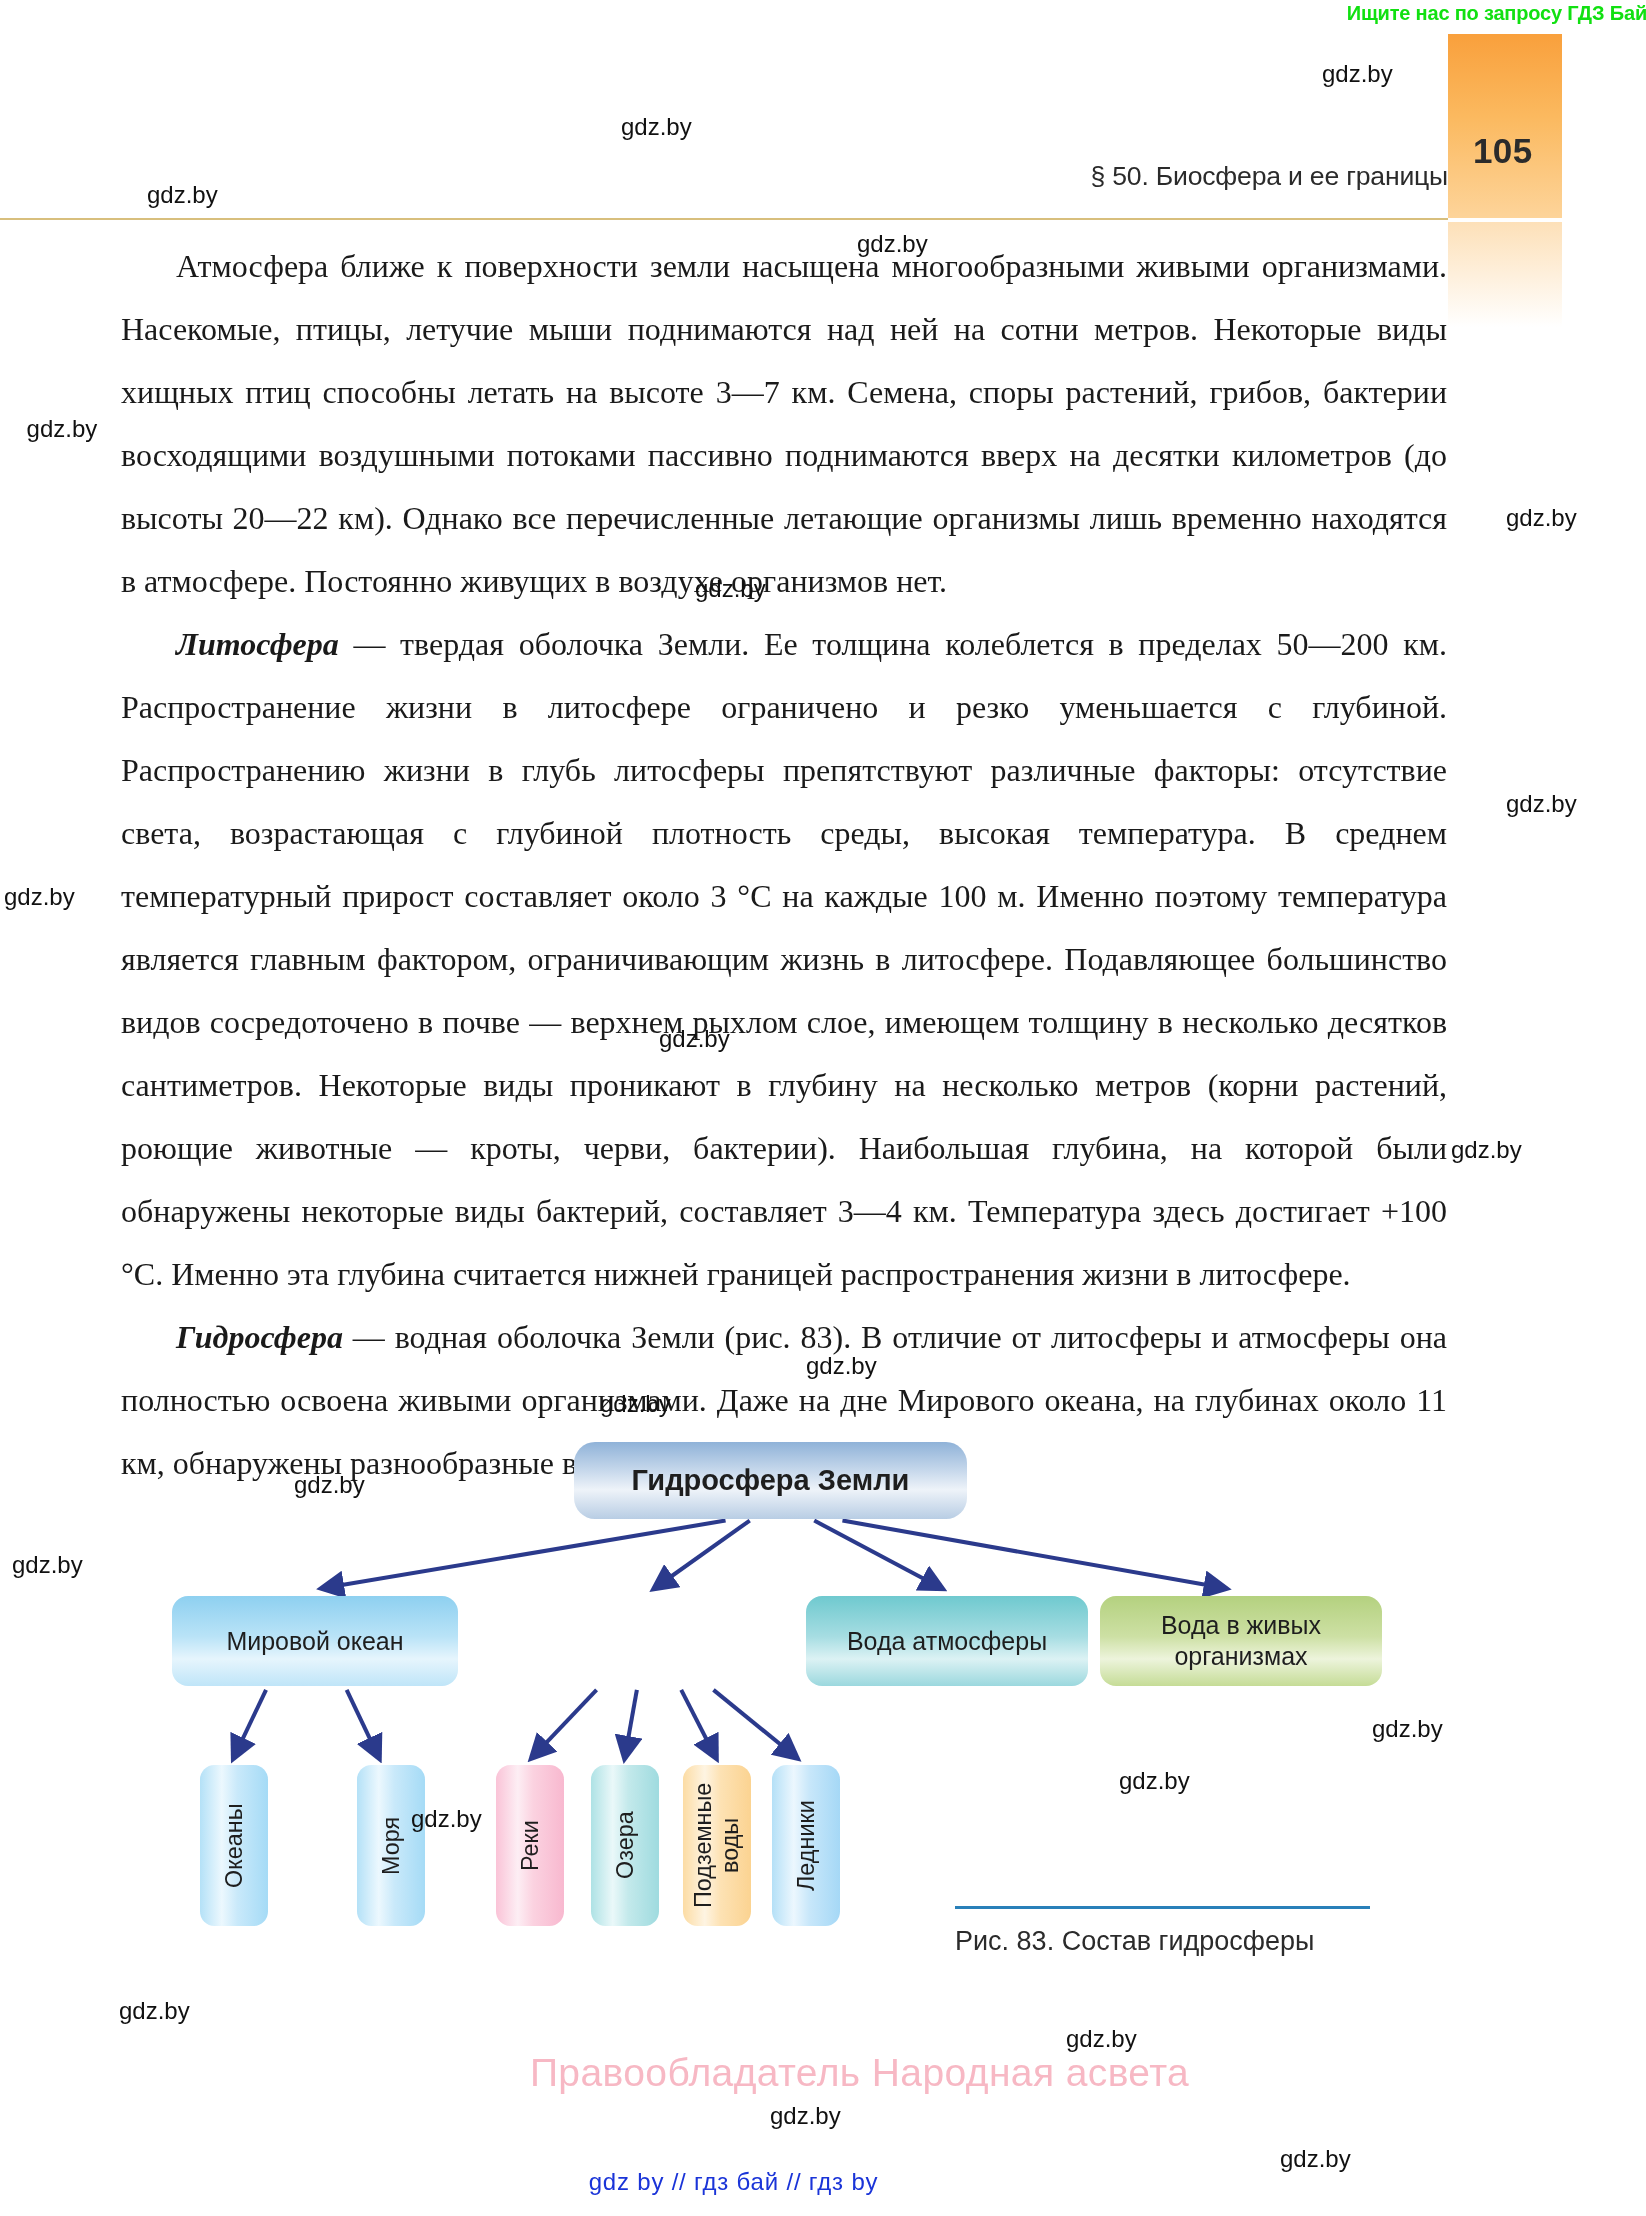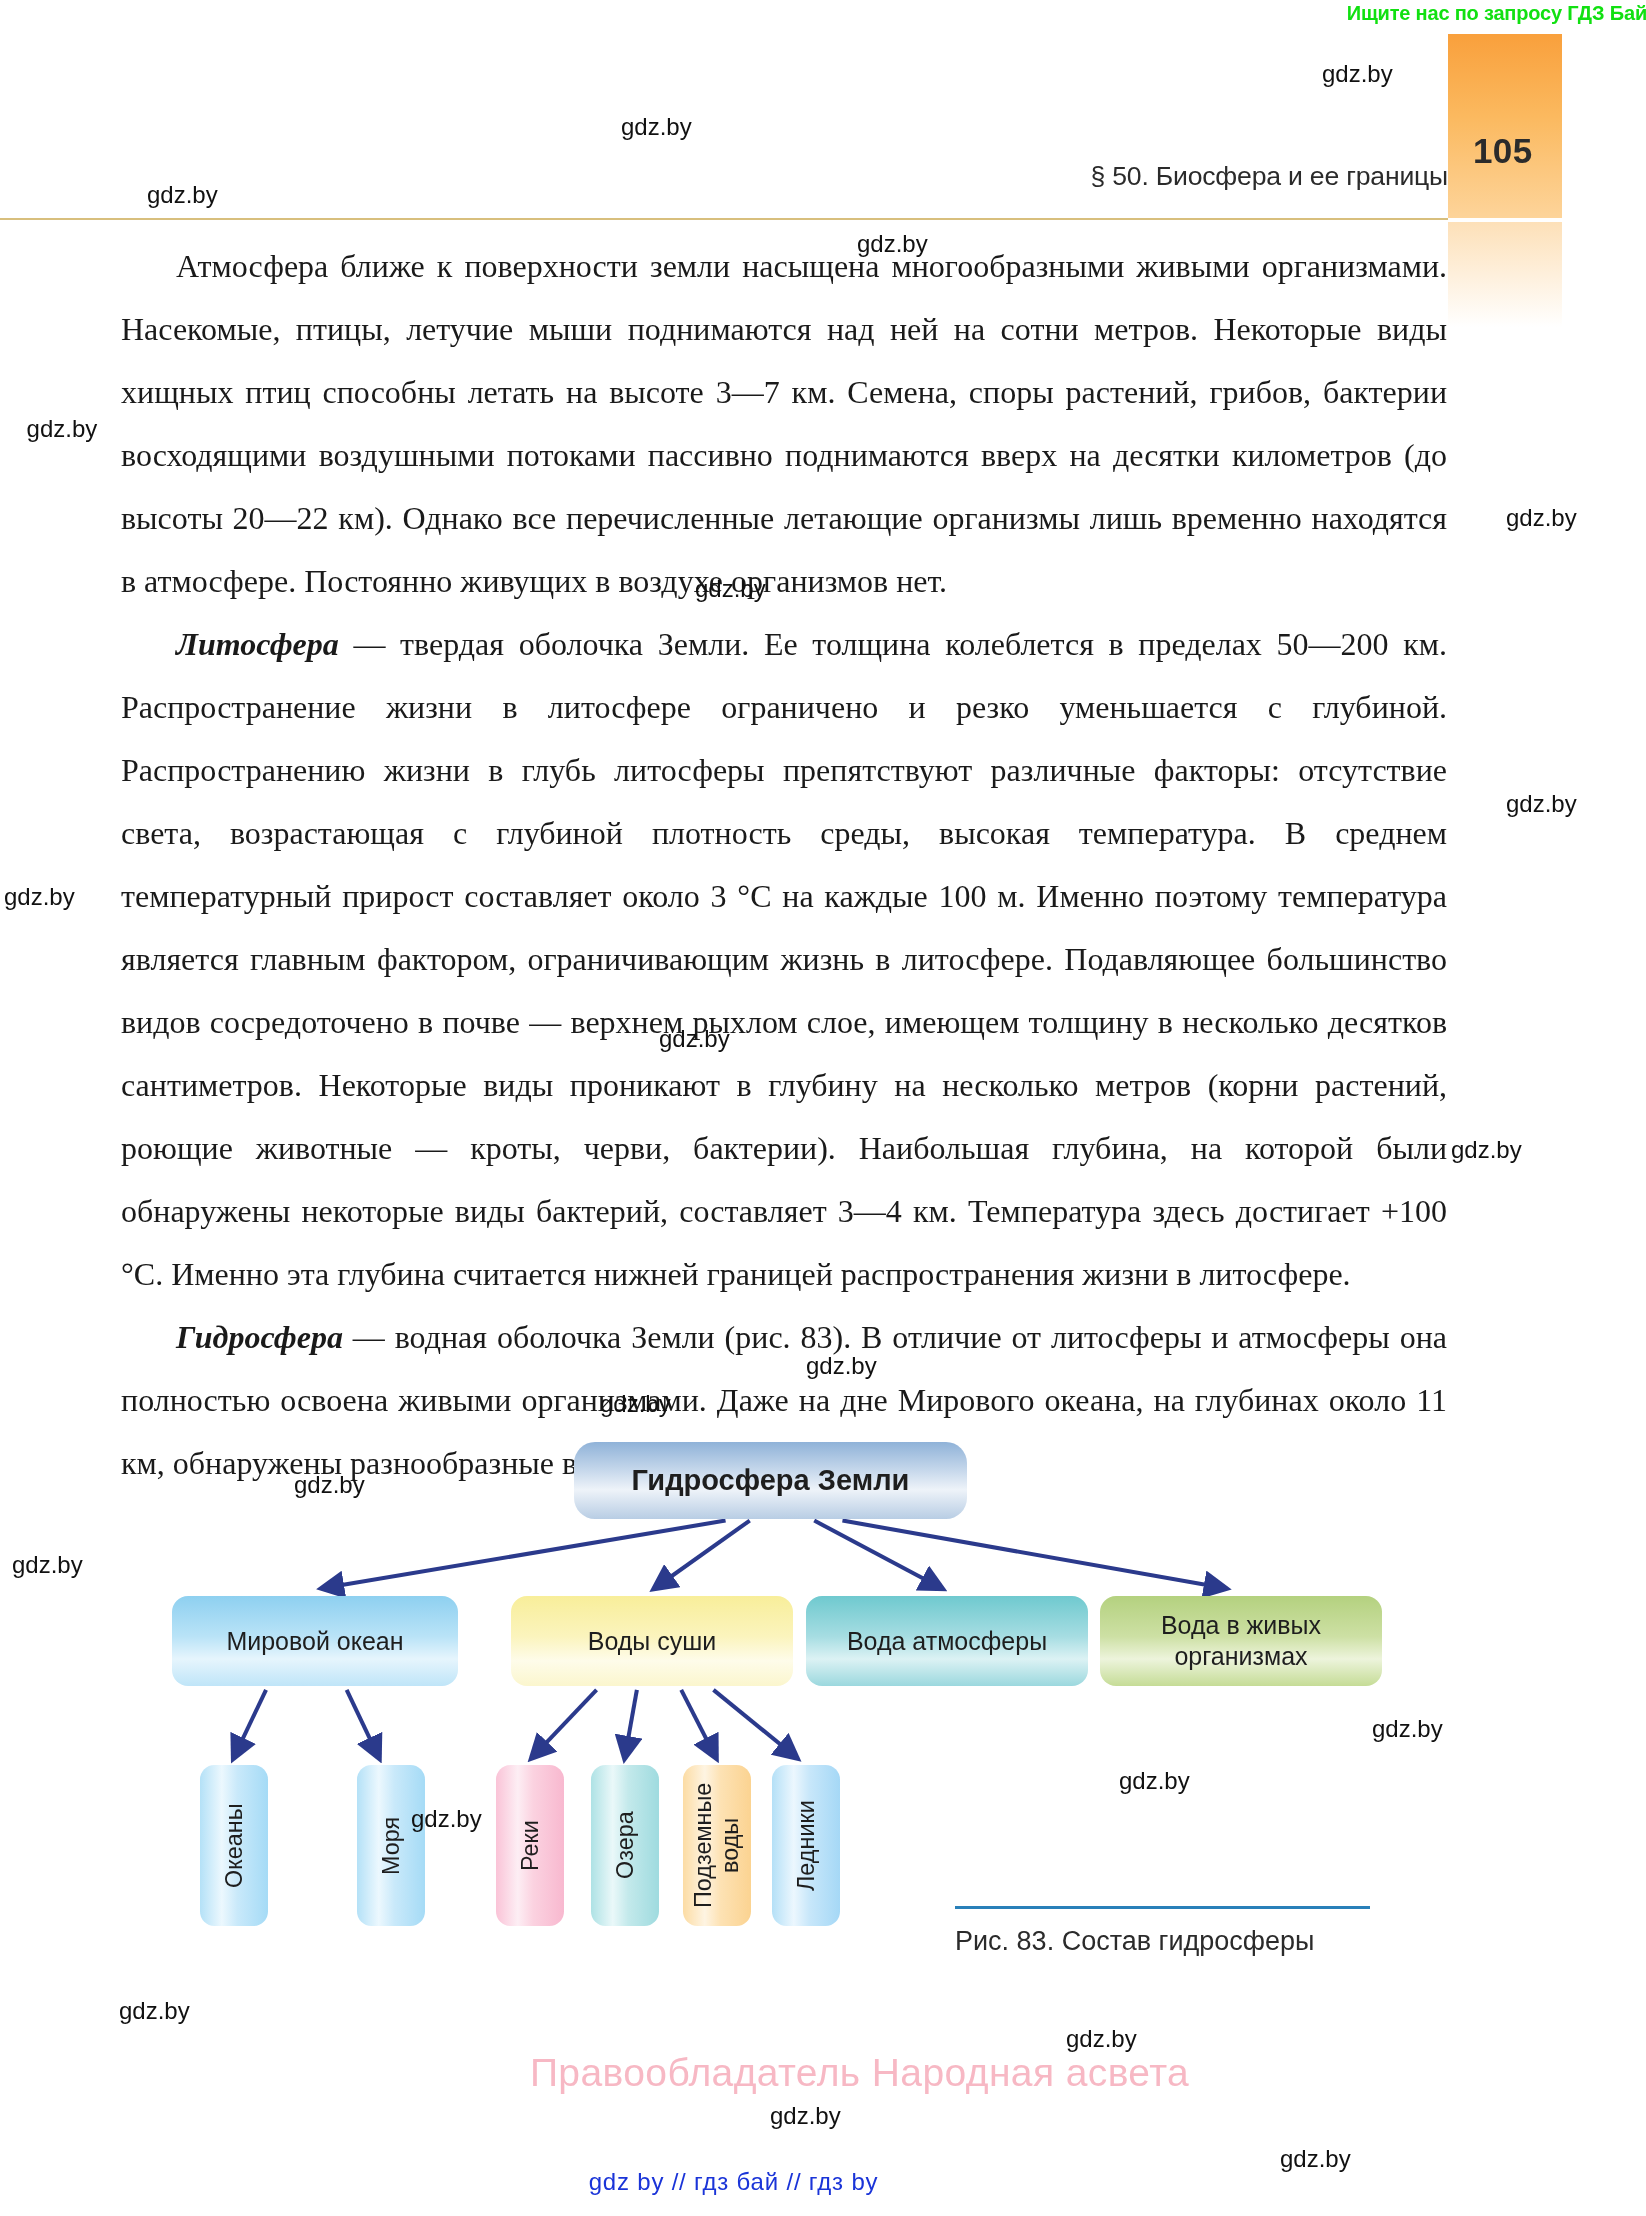--- a/index.html
+++ b/index.html
@@ -276,21 +276,20 @@
       <path d="M740,326 L660,410"></path>
       <path d="M790,326 L775,410"></path>
       <path d="M845,326 L888,410"></path>
       <path d="M885,326 L988,410"></path>
     </g>
   </svg>
 
   <div class="node node-l2 node-l2-a">Мировой океан</div>
 
   <div class="node node-root">Гидросфера Земли</div>
-  <div class="node node-l2 node-l2-b">Воды суши</div>
   <div class="node node-l2 node-l2-c">Вода атмосферы</div>
   <div class="node node-l2 node-l2-d">Вода в живых организмах</div>
 
   <div class="node node-l3 node-l3-1">Океаны</div>
   <div class="node node-l3 node-l3-2">Моря</div>
   <div class="node node-l3 node-l3-3">Реки</div>
   <div class="node node-l3 node-l3-4">Озера</div>
   <div class="node node-l3 node-l3-5">Подземные воды</div>
   <div class="node node-l3 node-l3-6">Ледники</div>
 </div>

